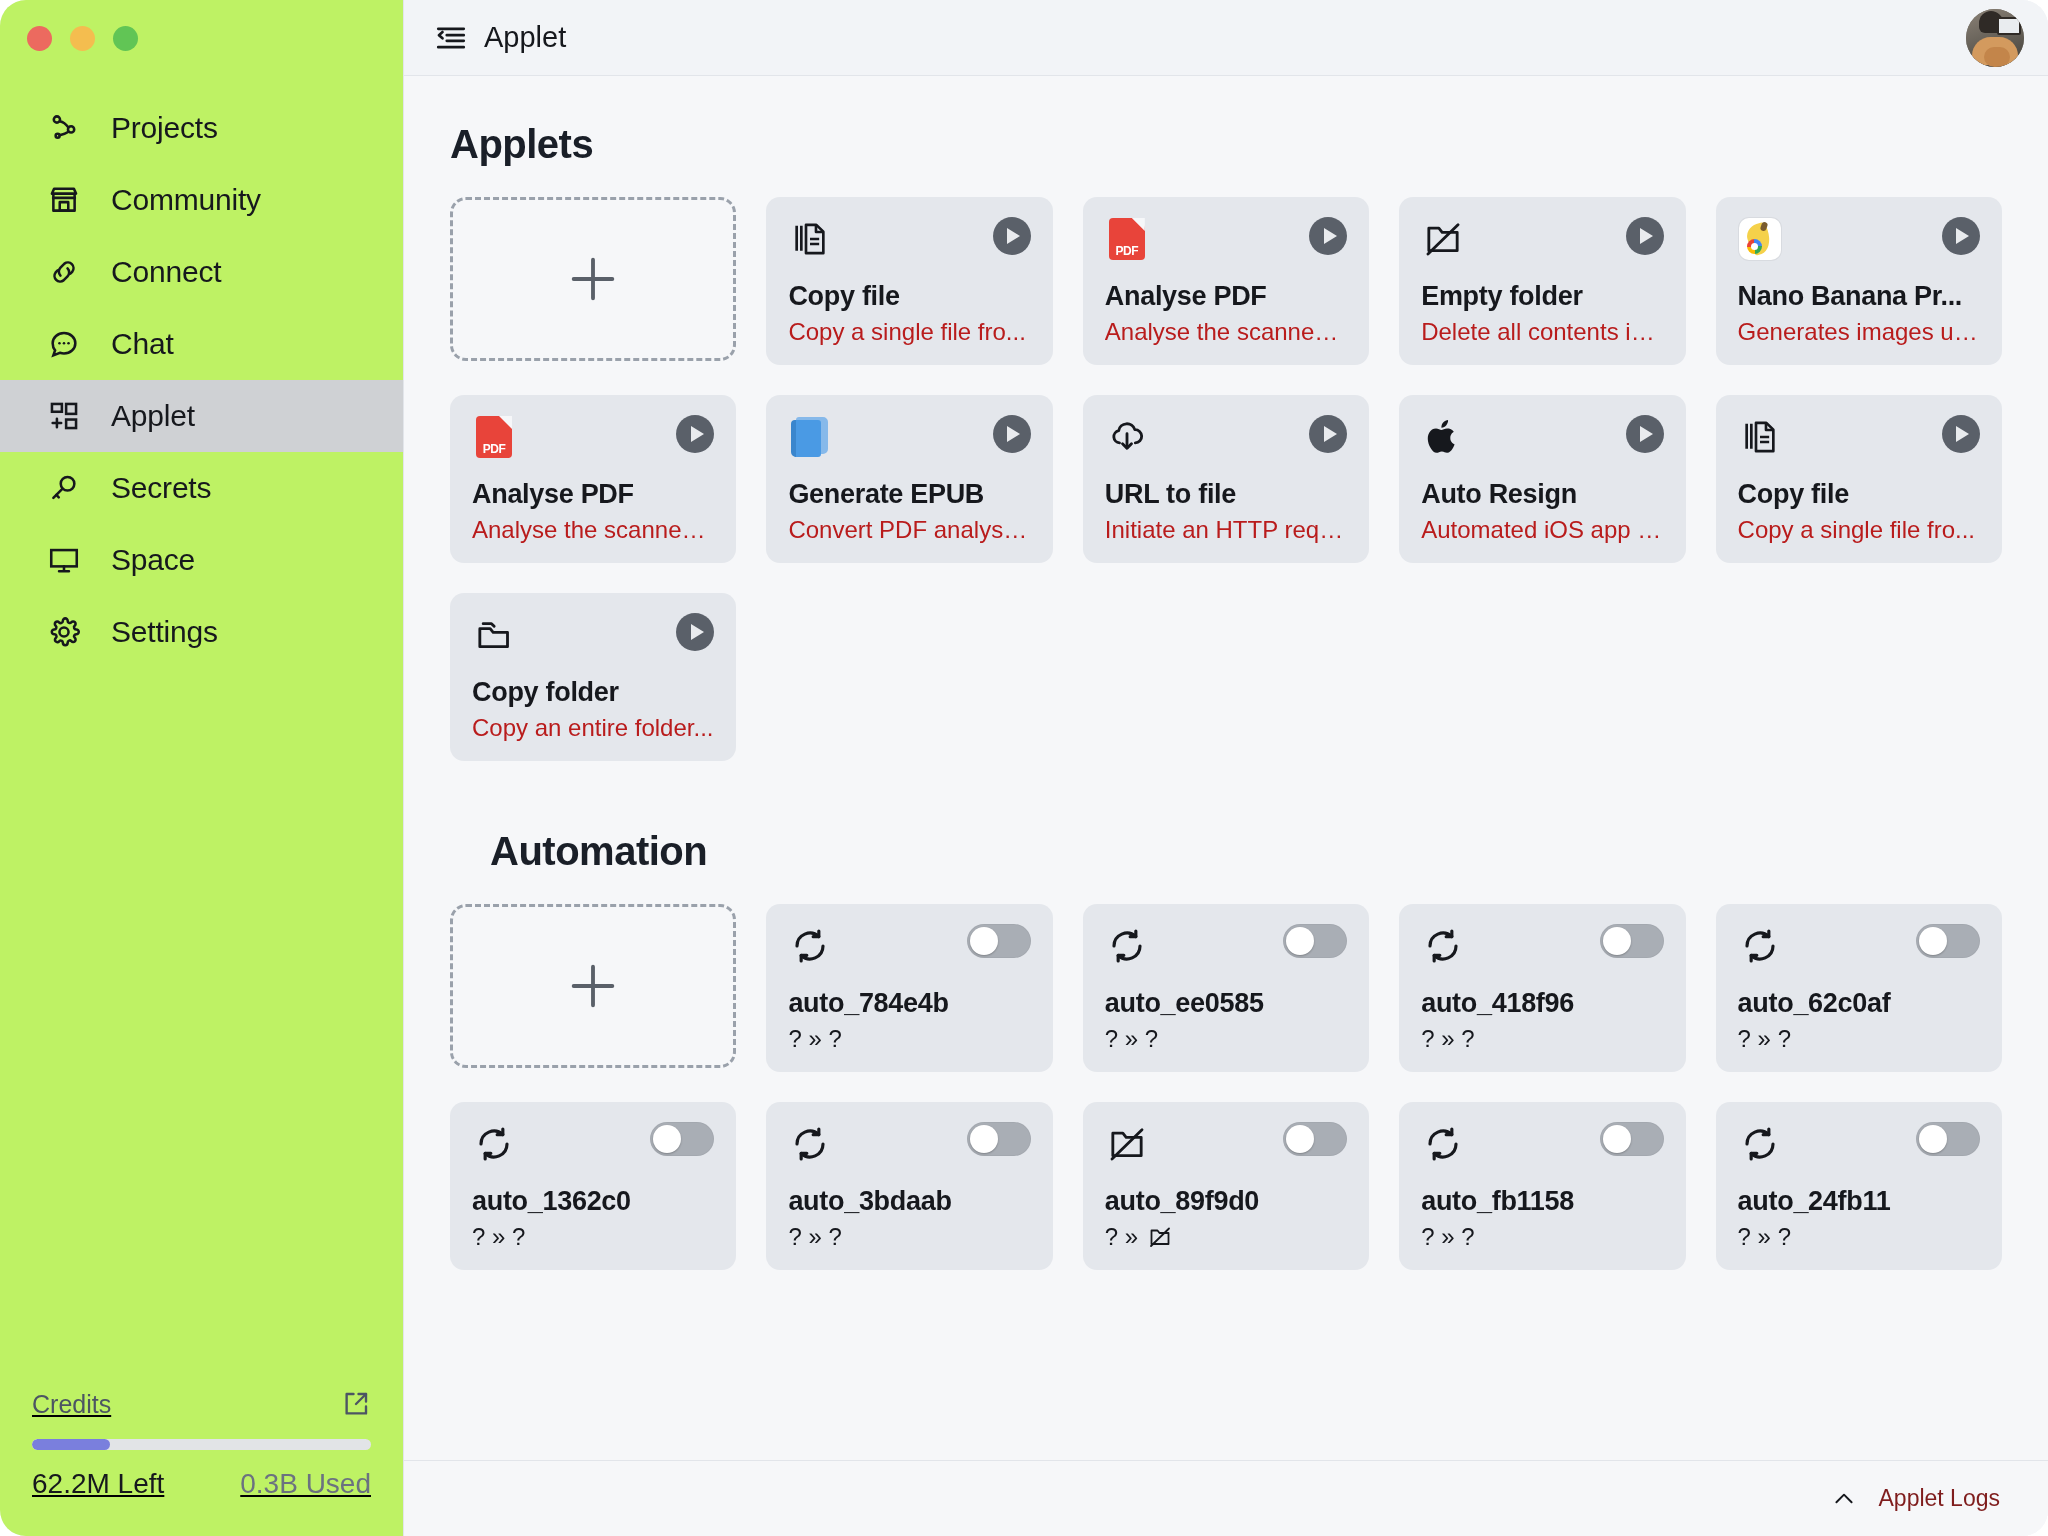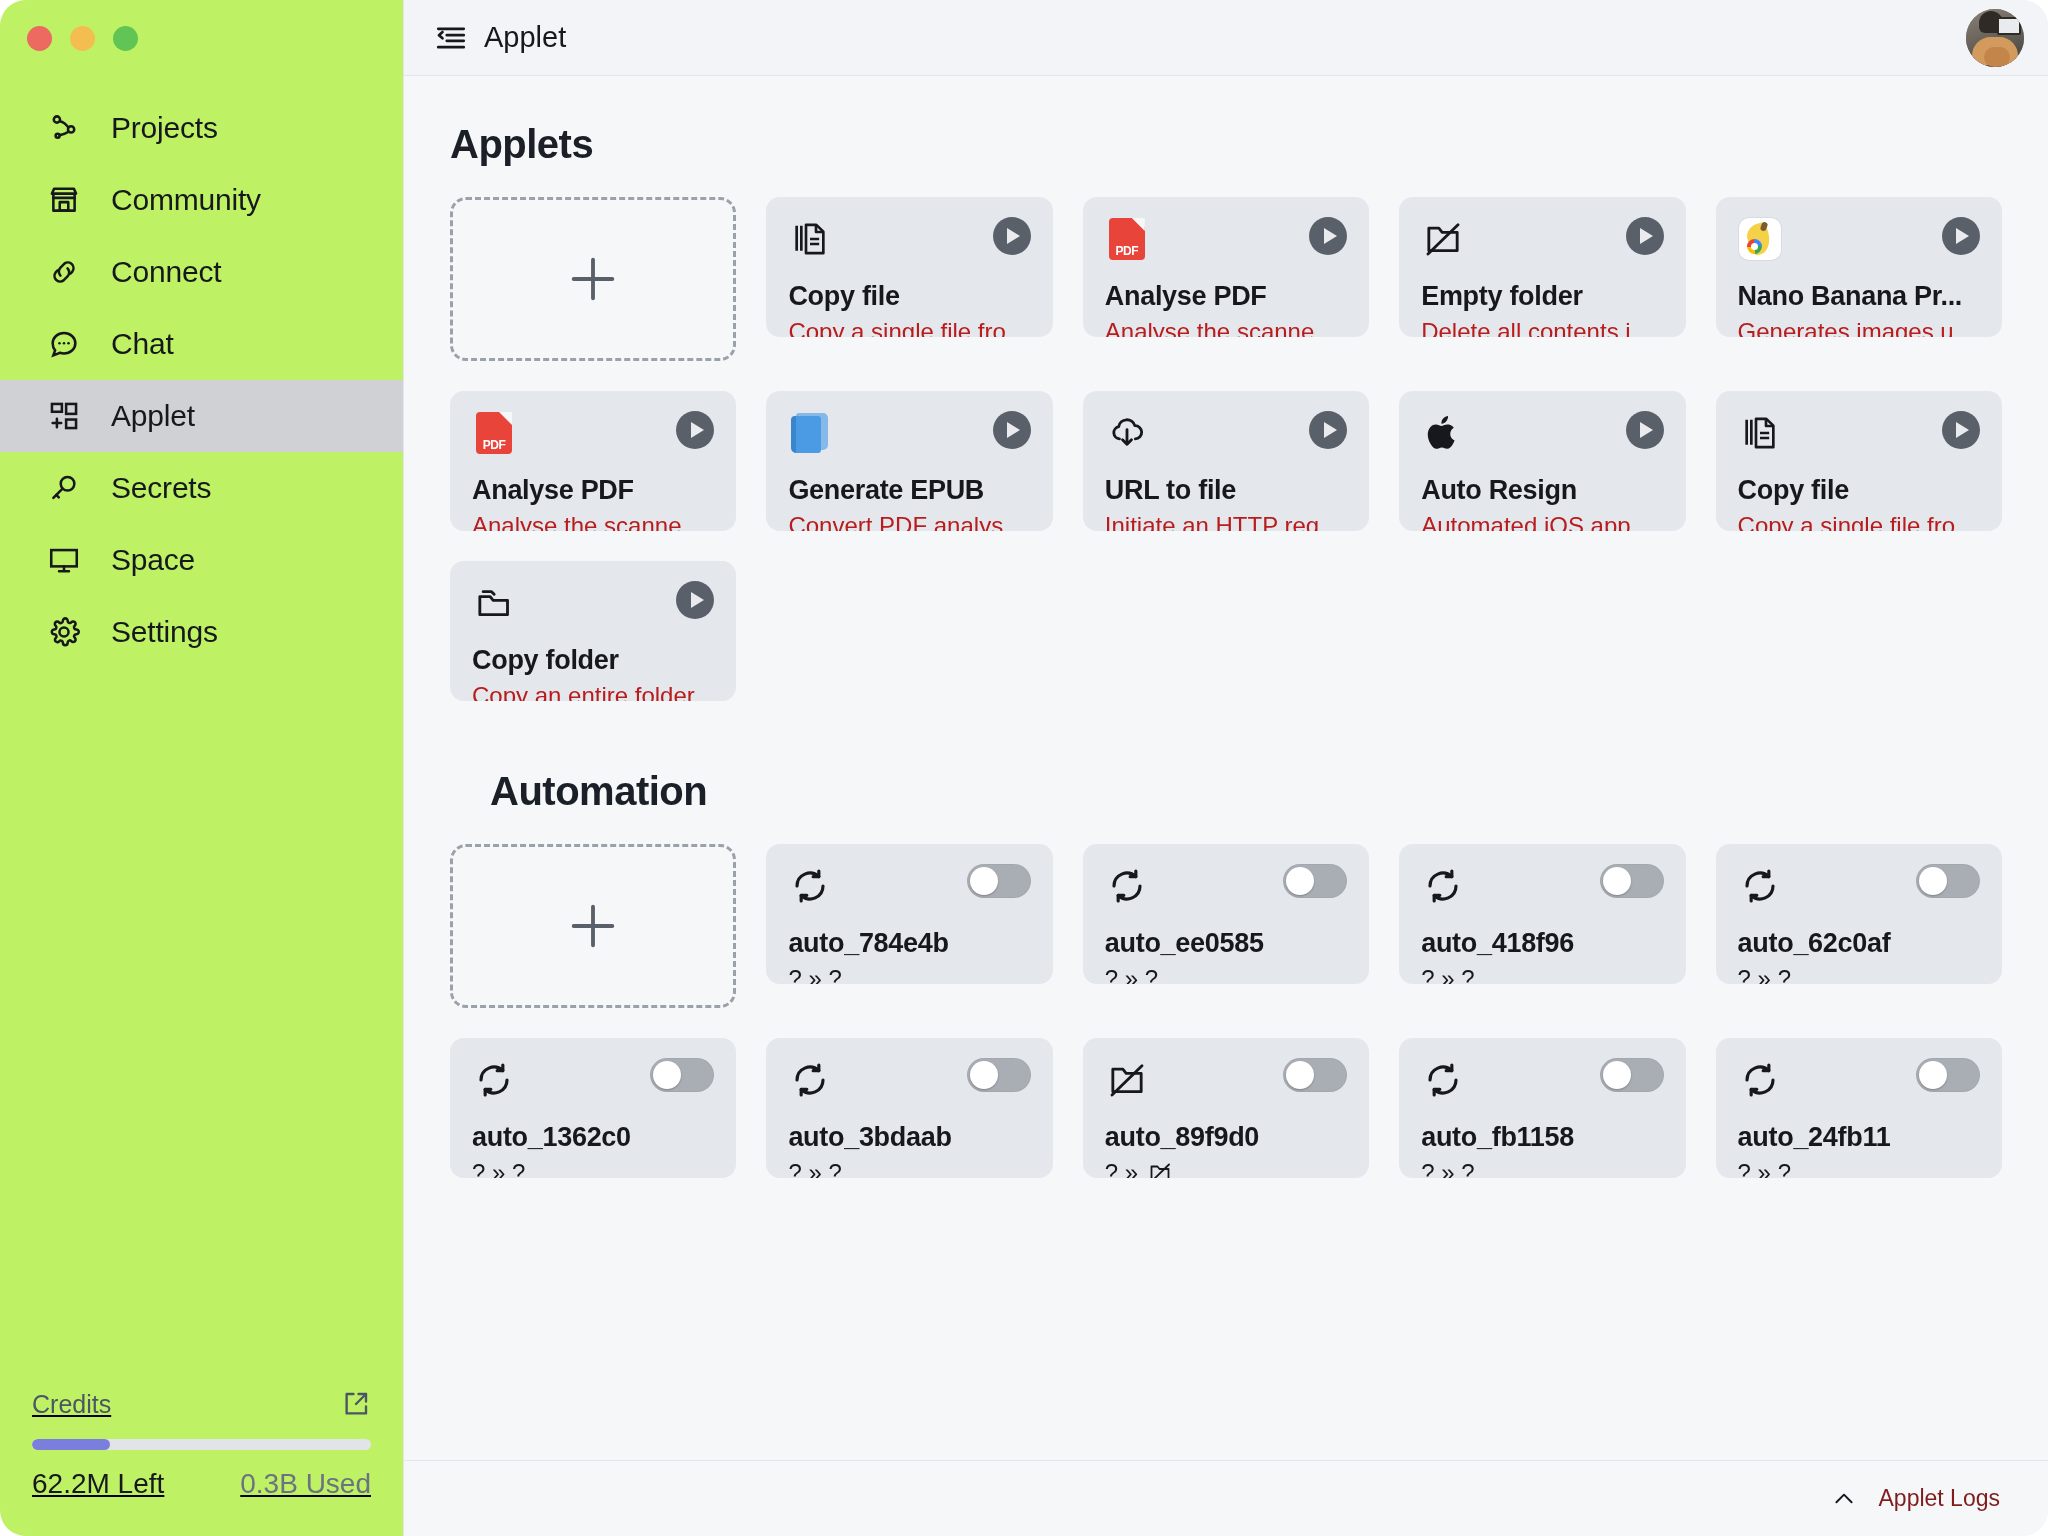--- a/index.html
+++ b/index.html
@@ -150,21 +150,21 @@
     background: transparent;
     display: flex;
     align-items: center;
     justify-content: center;
     cursor: pointer;
   }
   .add-card .plus { width: 58px; height: 58px; color: #5a6069; }
   .add-card .plus svg { width: 58px; height: 58px; display: block; }
 
   .card {
-    height: 140px;
+    height: 168px;
     border-radius: 14px;
     background: #e4e7ec;
     padding: 20px 22px 12px 22px;
     position: relative;
     cursor: pointer;
     overflow: hidden;
   }
   .card-top {
     display: flex;
     align-items: flex-start;

